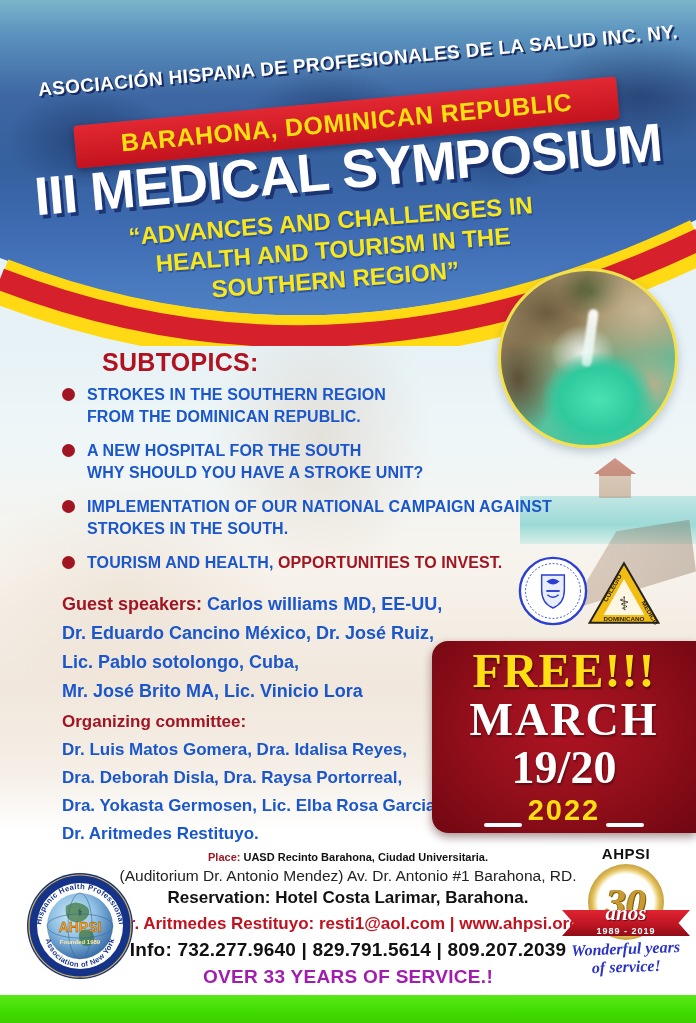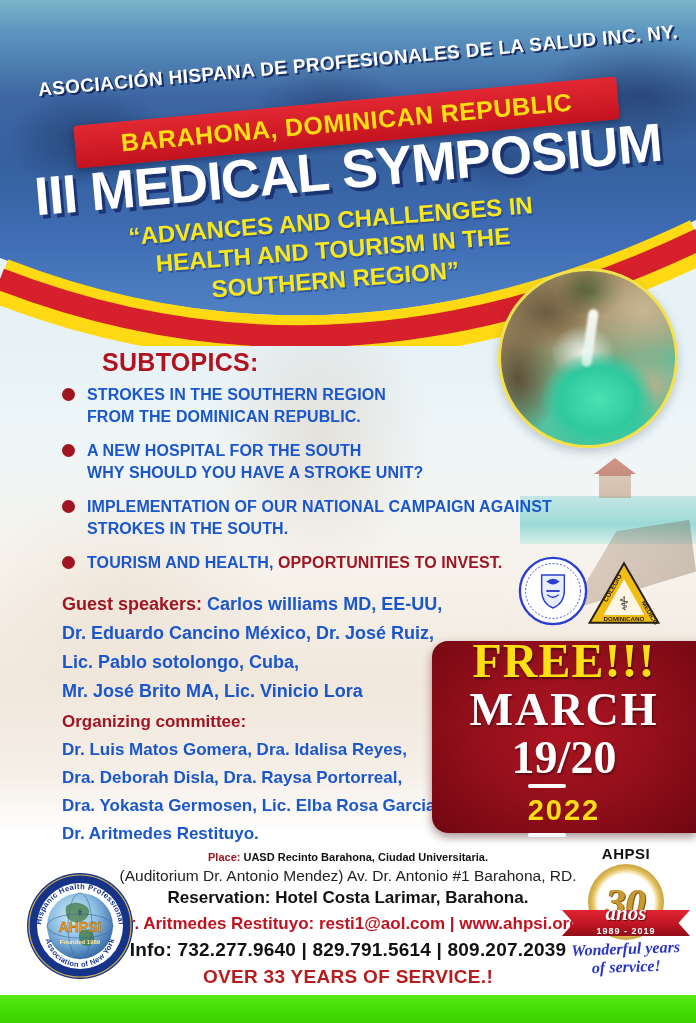--- a/index.html
+++ b/index.html
@@ -84,33 +84,33 @@
     background:radial-gradient(ellipse at 50% 45%,#ae1322 0%,#96101c 45%,#7e0a15 80%,#700711 100%);
     box-shadow:0 4px 10px rgba(60,10,15,.45);
     display:flex;flex-direction:column;align-items:center;justify-content:center;
     font-family:"Liberation Serif",serif;}
   .ev-free{color:#ffdf11;font-weight:900;font-size:48px;letter-spacing:1px;line-height:1;
     text-shadow:1px 2px 2px rgba(0,0,0,.45);}
   .ev-month{color:#ffffff;font-weight:900;font-size:46px;letter-spacing:2px;line-height:1.08;
     text-shadow:1px 2px 2px rgba(0,0,0,.4);}
   .ev-days{color:#ffffff;font-weight:900;font-size:46px;line-height:1.04;
     text-shadow:1px 2px 2px rgba(0,0,0,.4);}
-  .ev-year-row{display:flex;align-items:flex-start;gap:6px;margin-top:2px;flex-direction:column;}
+  .ev-year-row{display:flex;align-items:flex-end;gap:6px;margin-top:2px;}
   .ev-dash{width:38px;height:4px;background:#ffffff;border-radius:2px;}
   .ev-year{color:#ffdf11;font-weight:900;font-size:29px;letter-spacing:2px;
     font-family:"Liberation Sans",sans-serif;}
 
   
   .footer-text{position:absolute;top:851px;left:98px;width:500px;text-align:center;color:#111;}
   .f-place{font-size:11px;font-weight:800;}
   .f-addr{font-size:15.5px;font-weight:400;margin-top:4px;color:#222;}
   .f-resv{font-size:17px;font-weight:800;margin-top:3px;}
   .f-contact{font-size:17px;font-weight:800;margin-top:6px;color:#c1121f;}
   .f-info{font-size:19px;font-weight:800;margin-top:5px;letter-spacing:.2px;}
-  .f-service{font-size:19px;font-weight:800;margin-top:5px;color:#b91c1c;letter-spacing:.3px;}
+  .f-service{font-size:19px;font-weight:800;margin-top:5px;color:#a21caf;letter-spacing:.3px;}
 
   .ahpsi-seal{position:absolute;top:872px;left:26px;width:108px;height:108px;}
 
   .anniv{position:absolute;top:845px;left:562px;width:128px;text-align:center;}
   .anniv-org{font-size:15px;font-weight:900;color:#111;letter-spacing:.5px;}
   .coin{width:76px;height:76px;border-radius:50%;margin:2px auto 0;
     background:radial-gradient(circle at 50% 50%, #ffffff 0%, #ffffff 52%, #f6e7b5 56%, #e3c25f 62%, #b68c2a 76%, #8a6a1d 86%, #caa235 94%, #7a5c15 100%);
     display:flex;align-items:center;justify-content:center;}
   .coin span{font-family:"Liberation Serif",serif;font-style:italic;font-weight:900;font-size:40px;
     color:#c89a30;text-shadow:1px 1px 0 #7a5a10, -1px 0 0 #9a7520;text-align:center;}

